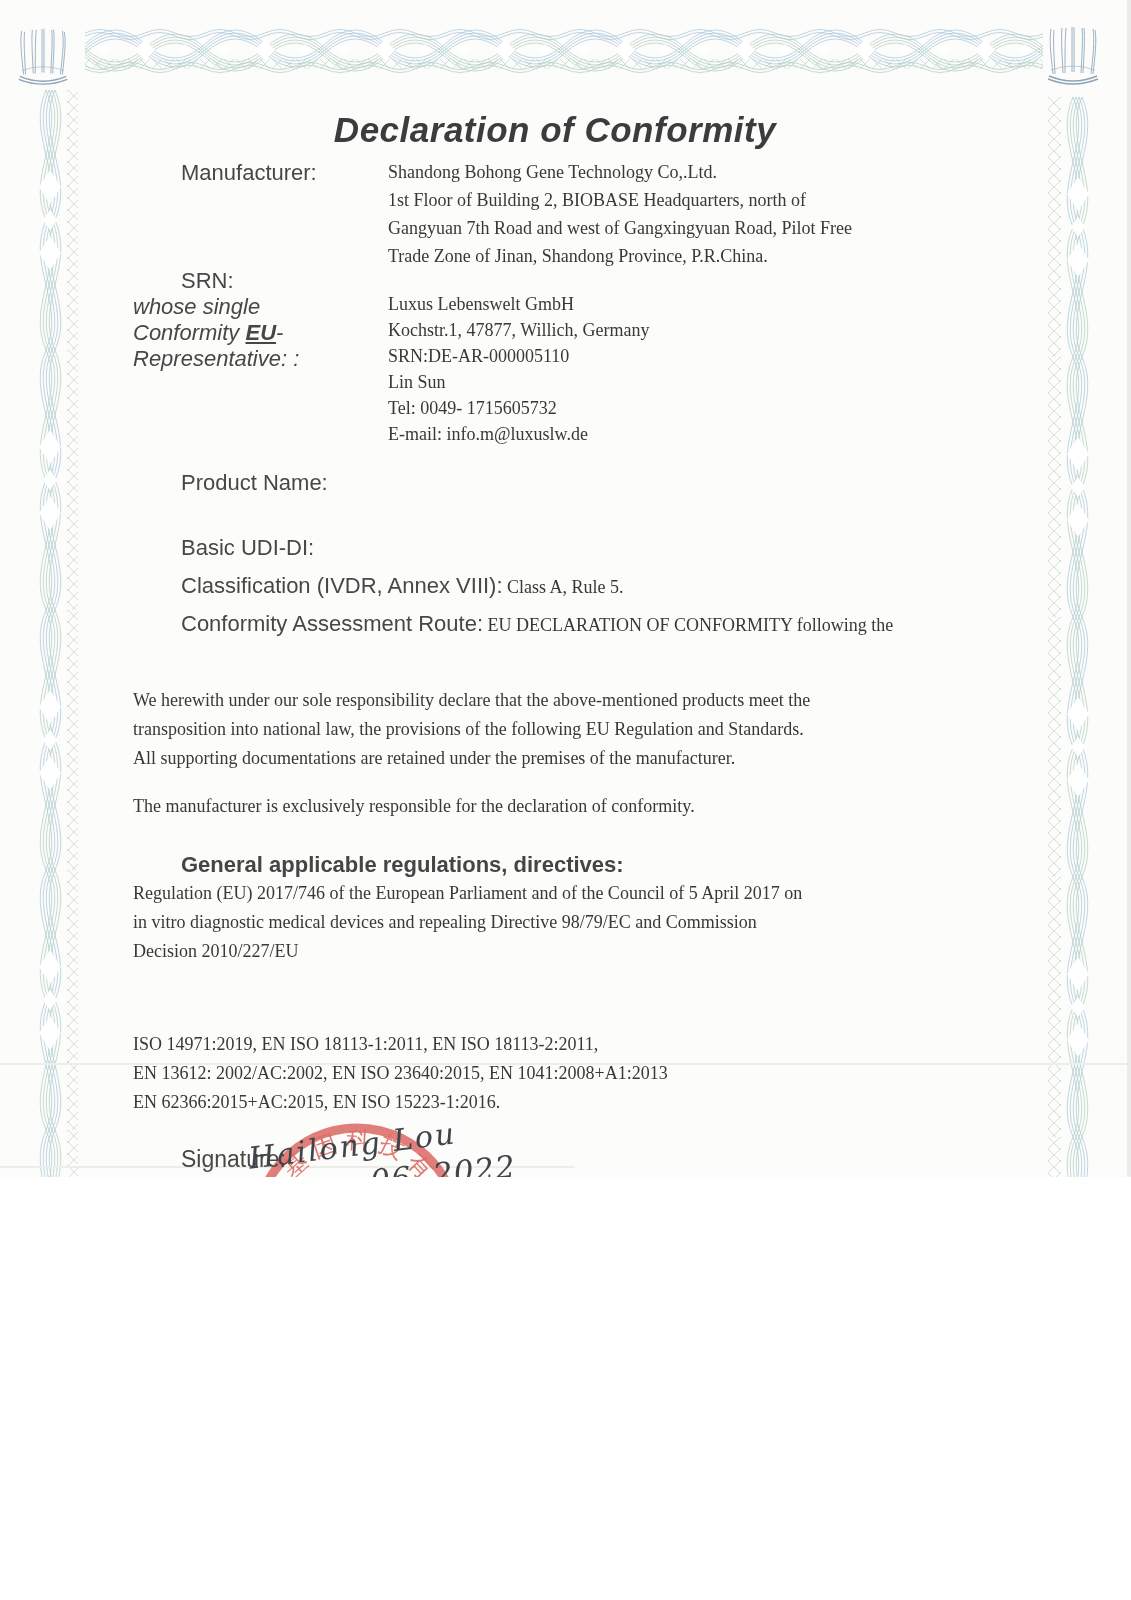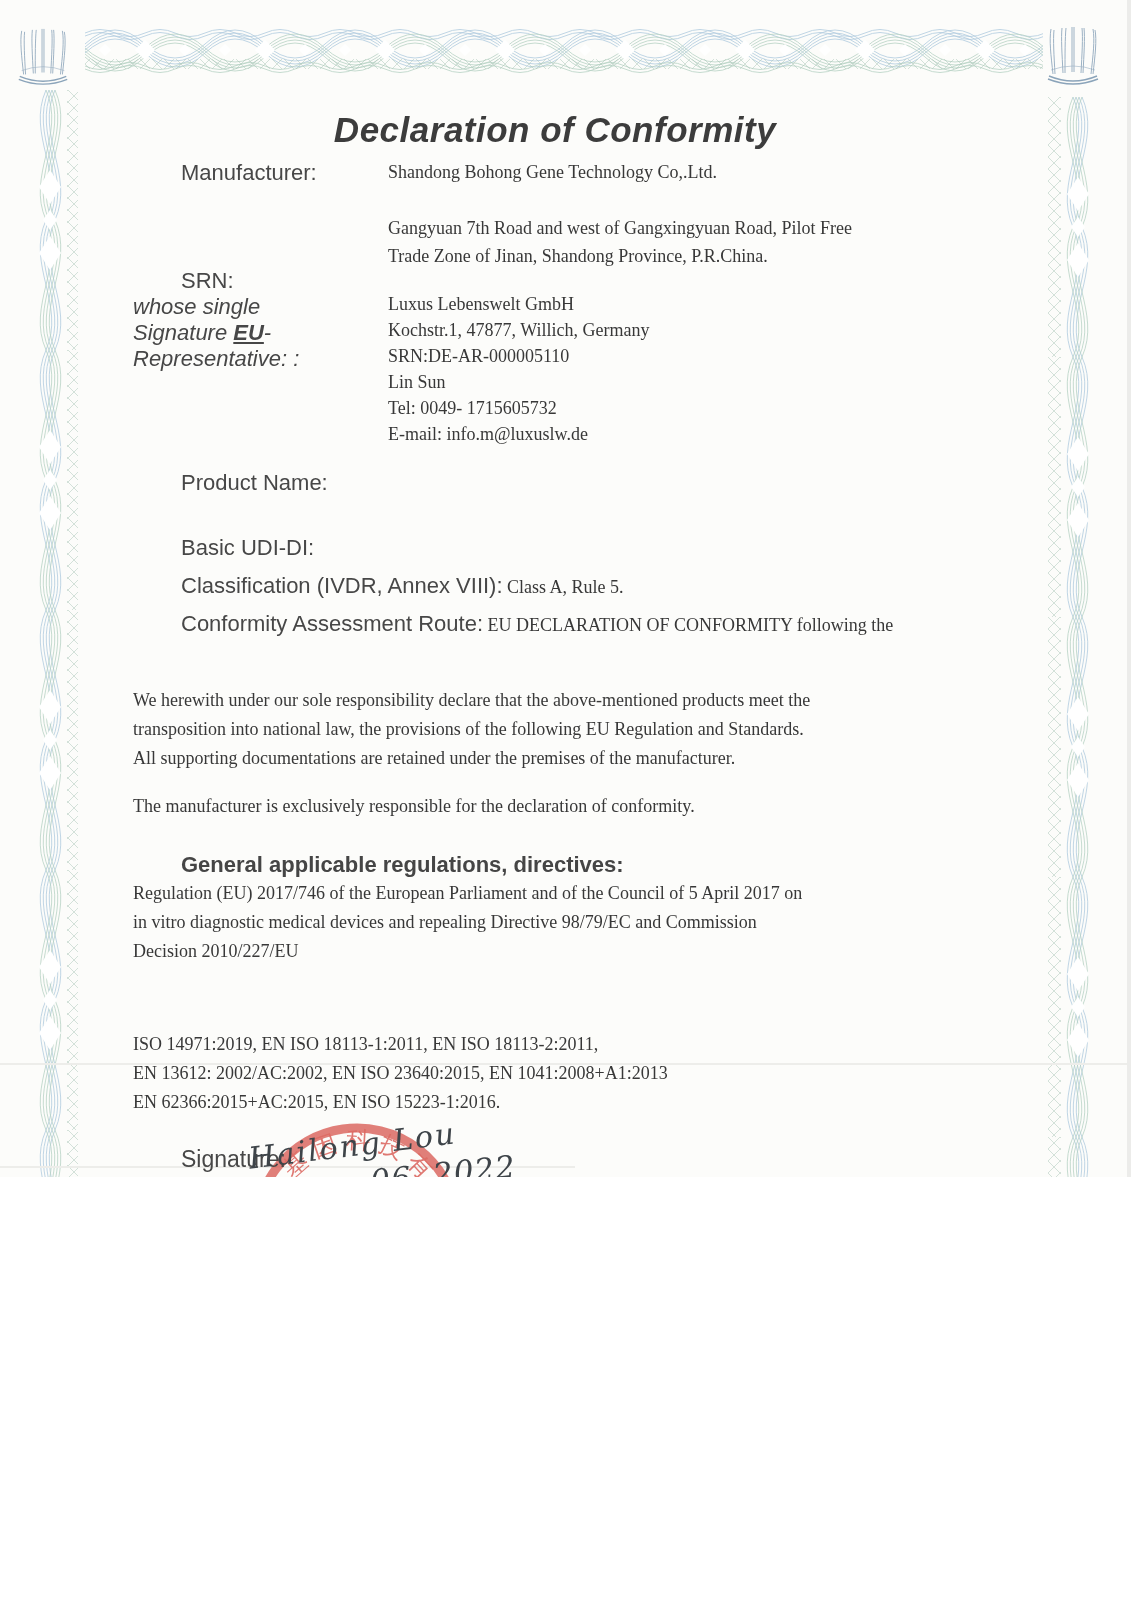--- a/index.html
+++ b/index.html
@@ -131,26 +131,27 @@
     </svg>
 
   <div class="scanline" style="left:0;top:1063px;width:1131px"></div>
   <div class="scanline" style="left:0;top:1166px;width:575px"></div>
   <div class="scan-edge"></div>
 
   <div class="abs title txt" style="left:95px;top:110px;width:920px">Declaration of Conformity</div>
 
   <div class="abs t-sans txt" style="left:133px;top:160px">Manufacturer:</div>
   <div class="abs t-serif txt" style="left:388px;top:162px">Shandong Bohong Gene Technology Co,.Ltd.</div>
+  <div class="abs t-serif txt" style="left:388px;top:190px">1st Floor of Building 2, BIOBASE Headquarters, north of</div>
   <div class="abs t-serif txt" style="left:388px;top:218px">Gangyuan 7th Road and west of Gangxingyuan Road, Pilot Free</div>
   <div class="abs t-serif txt" style="left:388px;top:246px">Trade Zone of Jinan, Shandong Province, P.R.China.</div>
 
   <div class="abs t-sans txt" style="left:133px;top:268px">SRN:</div>
   <div class="abs rep-lab txt" style="left:133px;top:294px">whose single</div>
-  <div class="abs rep-lab txt" style="left:133px;top:320px"><span>Signature </span><span class="rep-eu">EU</span><span>-</span></div>
+  <div class="abs rep-lab txt" style="left:133px;top:320px"><span>Conformity </span><span class="rep-eu">EU</span><span>-</span></div>
   <div class="abs rep-lab txt" style="left:133px;top:346px">Representative: :</div>
 
   <div class="abs t-serif txt" style="left:388px;top:294px">Luxus Lebenswelt GmbH</div>
   <div class="abs t-serif txt" style="left:388px;top:320px">Kochstr.1, 47877, Willich, Germany</div>
   <div class="abs t-serif txt" style="left:388px;top:346px">SRN:DE-AR-000005110</div>
   <div class="abs t-serif txt" style="left:388px;top:372px">Lin Sun</div>
   <div class="abs t-serif txt" style="left:388px;top:398px">Tel: 0049- 1715605732</div>
   <div class="abs t-serif txt" style="left:388px;top:424px">E-mail: info.m@luxuslw.de</div>
 
   <div class="abs t-sans txt" style="left:133px;top:470px">Product Name:</div>

